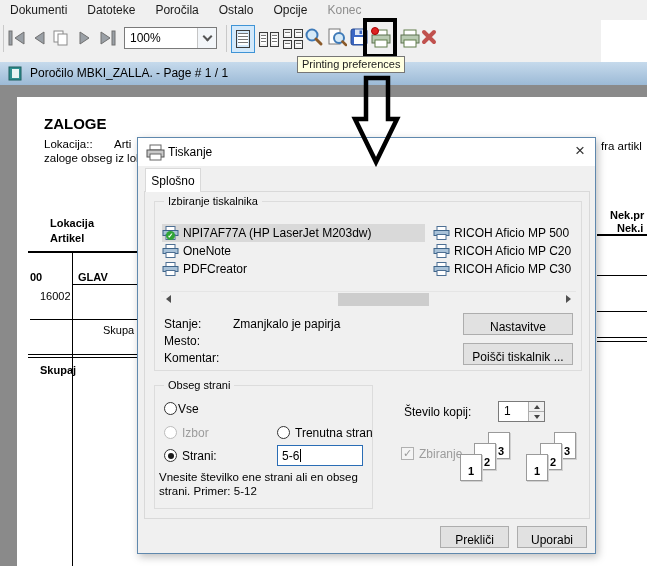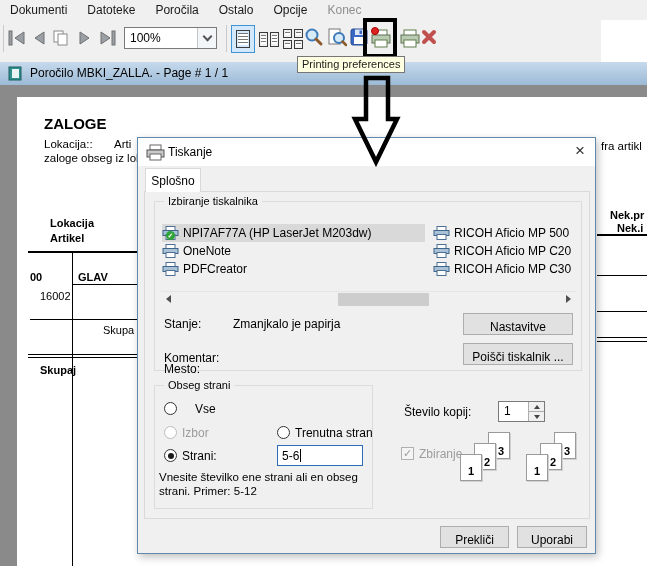--- a/index.html
+++ b/index.html
@@ -306,34 +306,34 @@
     </div>
 
     <div class="scrollbar">
       <div class="sb-arrow" style="left:5px;border-right:5px solid #505050;"></div>
       <div class="sb-thumb"></div>
       <div class="sb-arrow" style="right:5px;border-left:5px solid #505050;"></div>
     </div>
 
     <span class="rlabel" style="left:26px;top:179px;">Stanje:</span>
     <span class="rlabel" style="left:95px;top:179px;">Zmanjkalo je papirja</span>
-    <span class="rlabel" style="left:26px;top:196px;margin-top:28px;">Mesto:</span>
+    <span class="rlabel" style="left:26px;top:196px;">Mesto:</span>
     <span class="rlabel" style="left:26px;top:213px;">Komentar:</span>
     <div class="btn" style="left:325px;top:175px;width:110px;height:22px;">
         <span>Nastavitve</span>
       </div>
     <div class="btn" style="left:325px;top:205px;width:110px;height:22px;">
         <span>Poišči tiskalnik ...</span>
       </div>
 
     <div class="grp" style="left:16px;top:247px;width:219px;height:124px;"></div>
     <span class="grp-label" style="left:26px;top:241px;">Obseg strani</span>
 
     <div class="radio" style="left:26px;top:264px;"></div>
-    <span class="rlabel" style="left:57px;top:264px;">Vse</span>
+    <span class="rlabel" style="left:40px;top:264px;">Vse</span>
 
     <div class="radio disabled" style="left:26px;top:288px;"></div>
     <span class="rlabel disabled" style="left:44px;top:288px;">Izbor</span>
 
     <div class="radio" style="left:139px;top:288px;"></div>
     <span class="rlabel" style="left:157px;top:288px;">Trenutna stran</span>
 
     <div class="radio checked" style="left:26px;top:311px;"></div>
     <span class="rlabel" style="left:44px;top:311px;">Strani:</span>
     <div class="textbox" style="left:139px;top:307px;width:86px;height:21px;">

